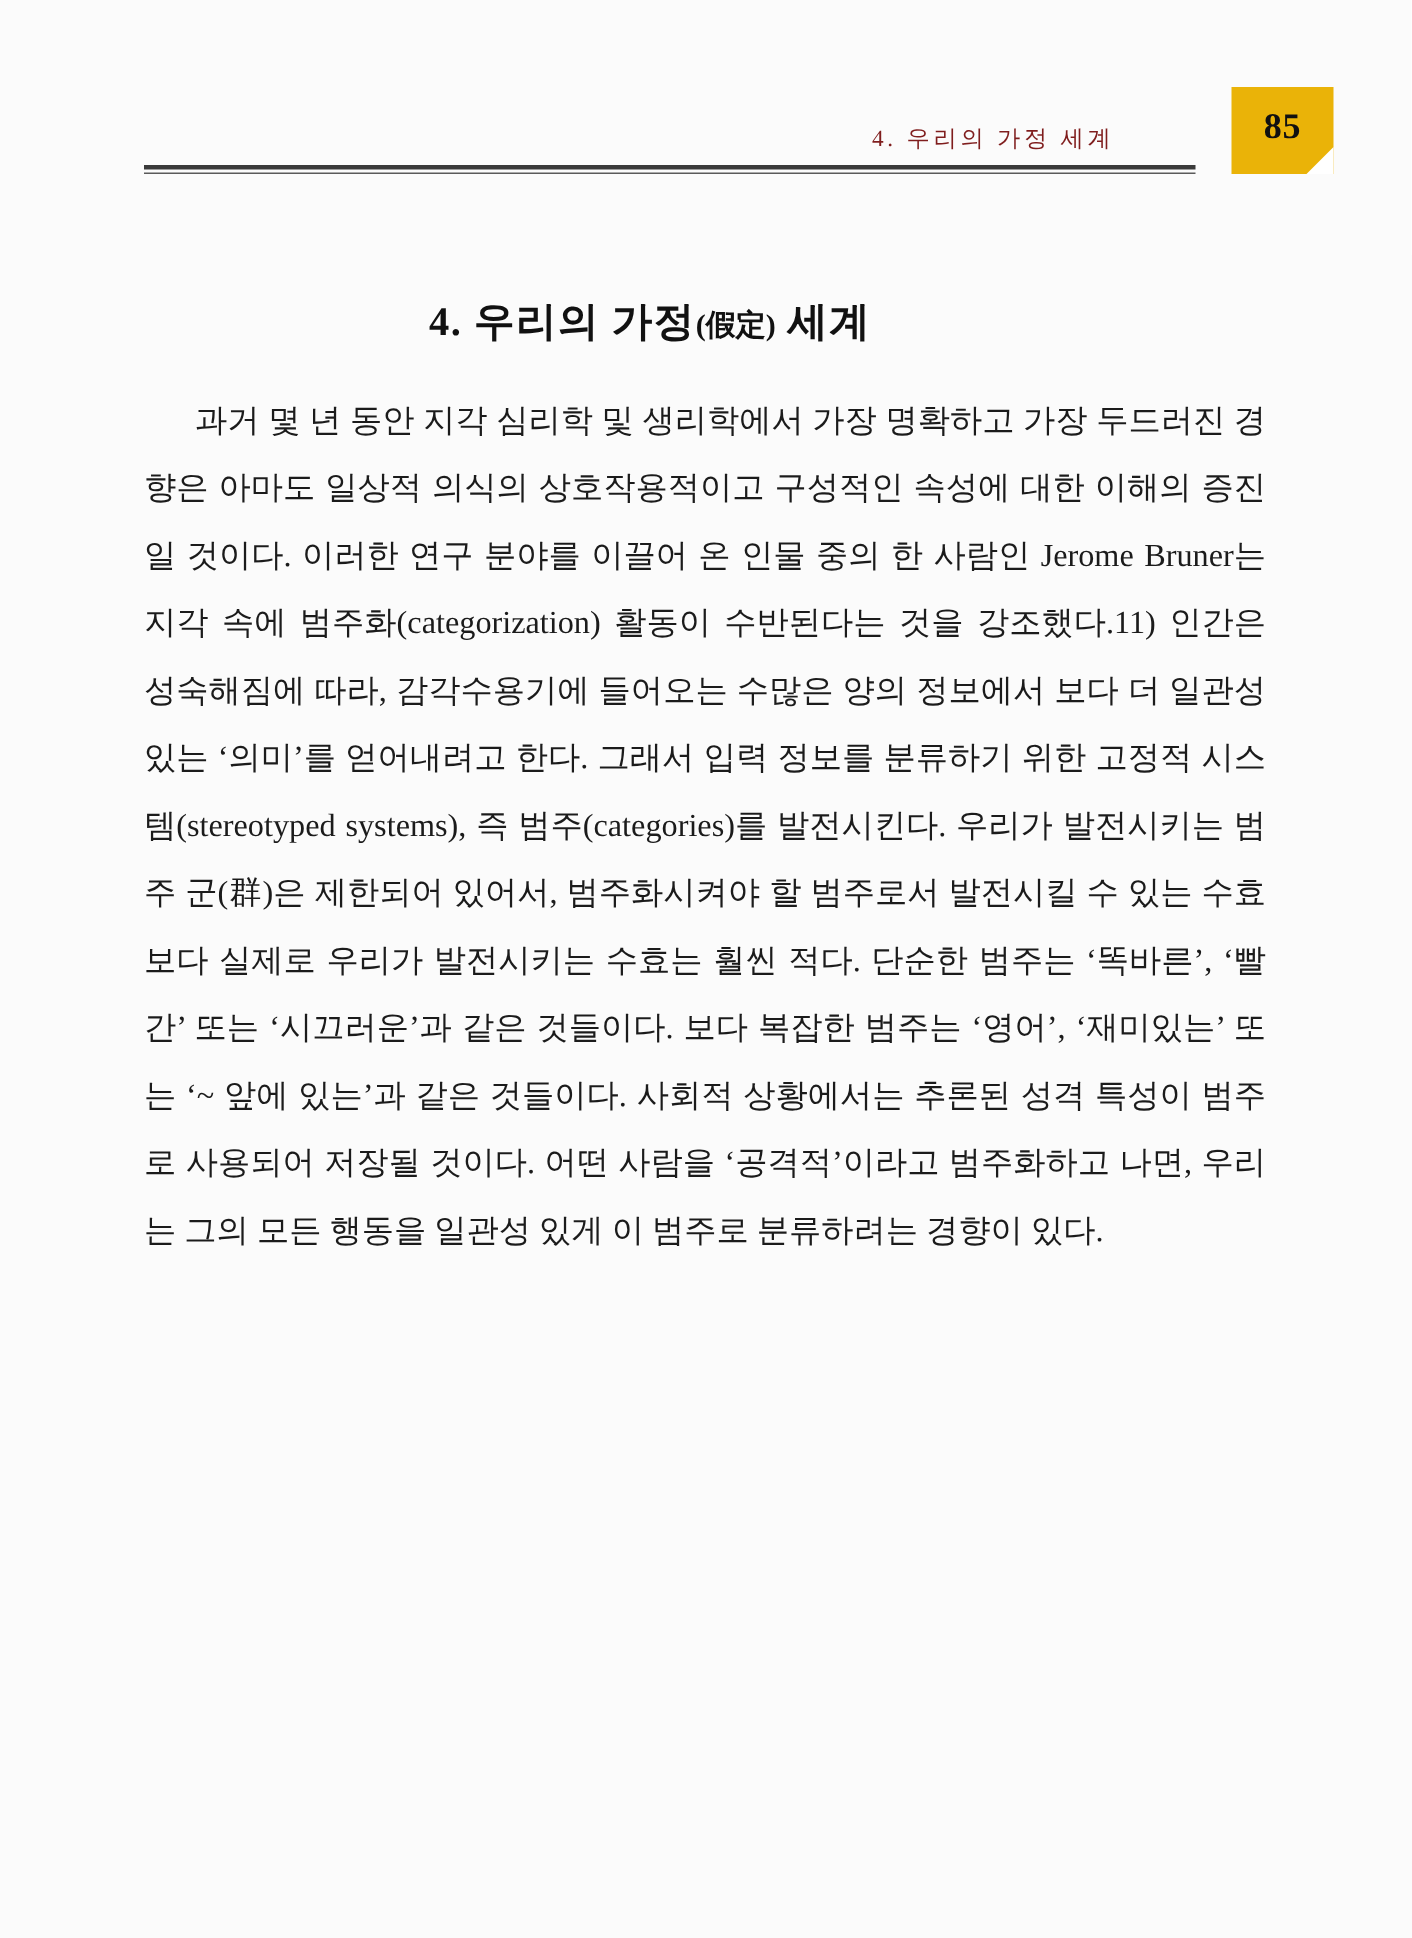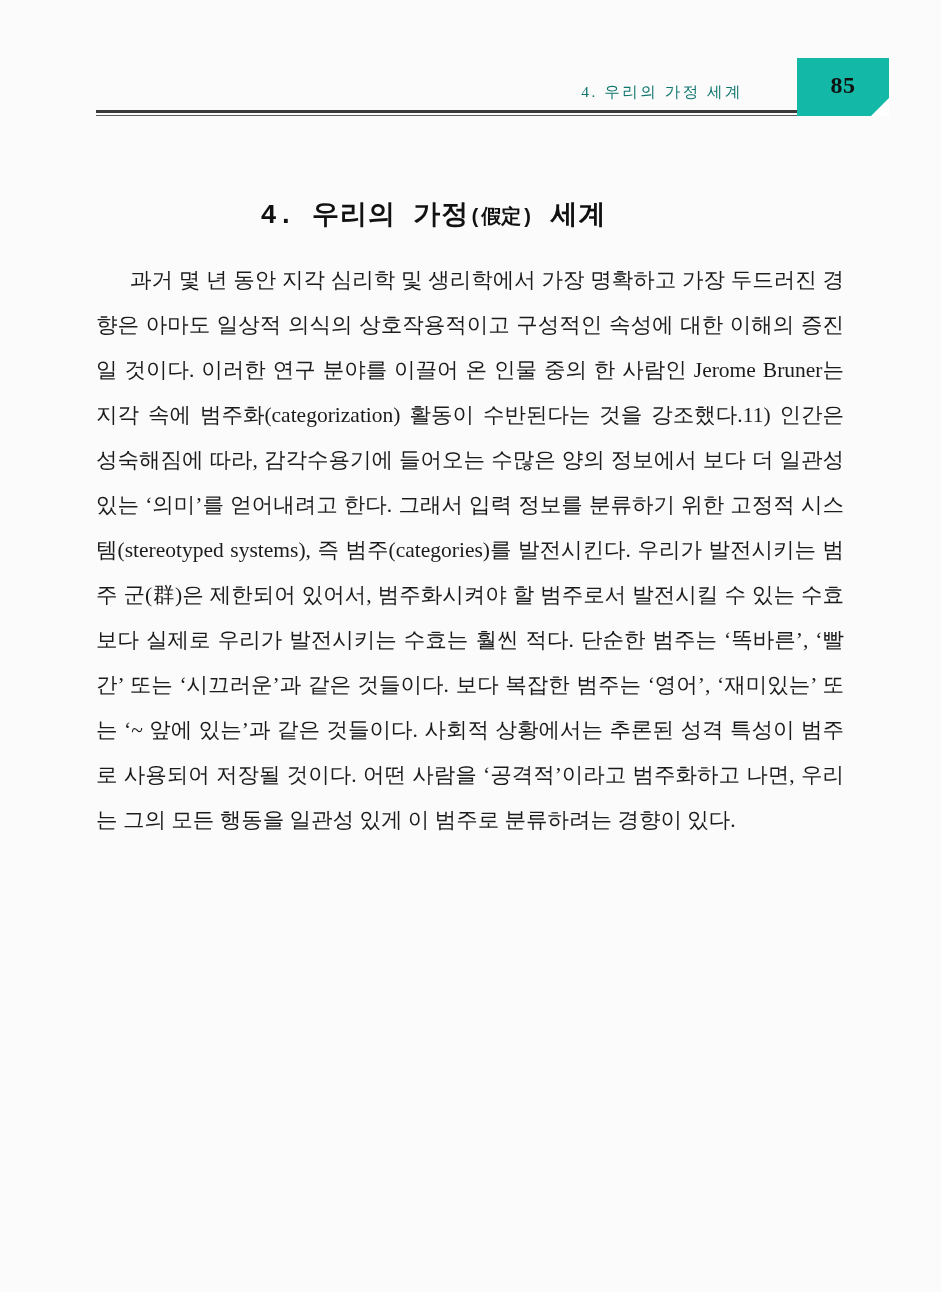--- a/index.html
+++ b/index.html
@@ -31,21 +31,21 @@
     left: 96px;
     right: 52px;
     height: 46px;
   }
   .header-title {
     position: absolute;
     right: 146px;
     top: 0;
     font-size: 15.5px;
     letter-spacing: 2.5px;
-    color: #0f766e;
+    color: #7f1d1d;
     white-space: nowrap;
     font-family: "Liberation Serif", "DejaVu Serif", serif;
   }
   .header-rule {
     position: absolute;
     left: 0;
     right: 92px;
     top: 28px;
     height: 3px;
     background: #3a3a3a;
@@ -55,23 +55,23 @@
     left: 0;
     right: 92px;
     top: 33px;
     height: 1px;
     background: #5a5a5a;
   }
   .page-number-box {
     position: absolute;
     right: 0;
     top: -24px;
-    width: 92px;
+    width: 68px;
     height: 58px;
-    background: #14b8a6;
+    background: #eab308;
     display: flex;
     align-items: center;
     justify-content: center;
   }
   .page-number-box::after {
     content: "";
     position: absolute;
     right: 0;
     bottom: -0px;
     width: 0;
@@ -92,21 +92,20 @@
   .chapter-title {
     position: absolute;
     top: 178px;
     left: 0;
     width: 867px;
     text-align: center;
     font-size: 27px;
     font-weight: bold;
     letter-spacing: 1px;
     color: #111;
-    font-family: Liberation Mono, monospace;
   }
   .chapter-title .hanja {
     font-size: 20px;
     font-weight: bold;
     letter-spacing: 0;
   }
 
   
   .body-text {
     position: absolute;

